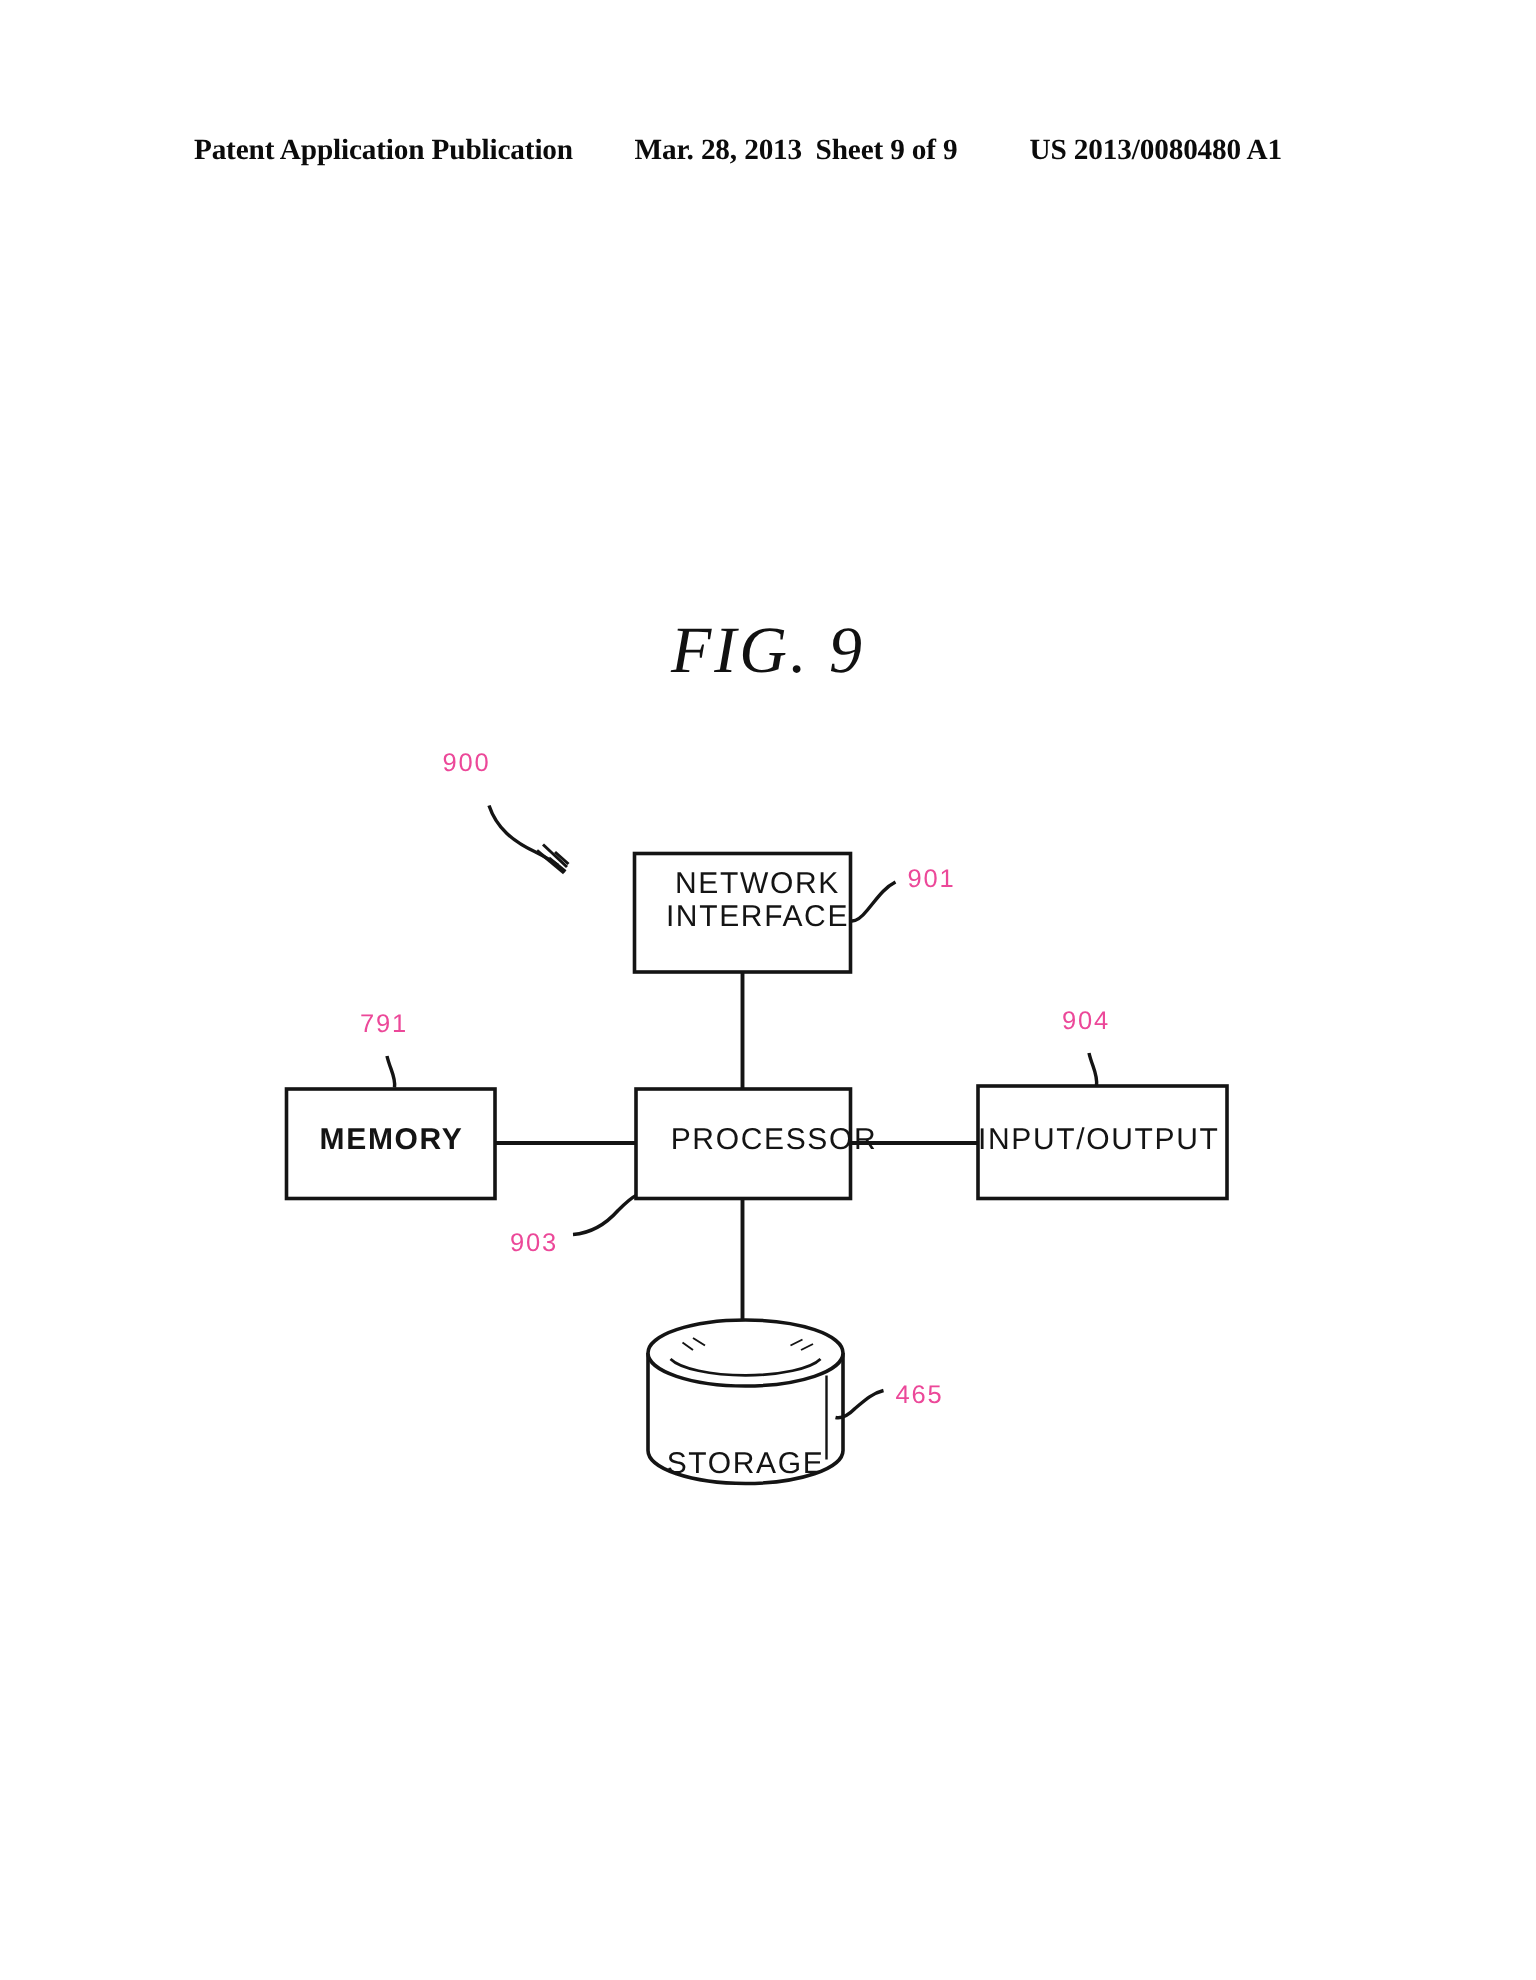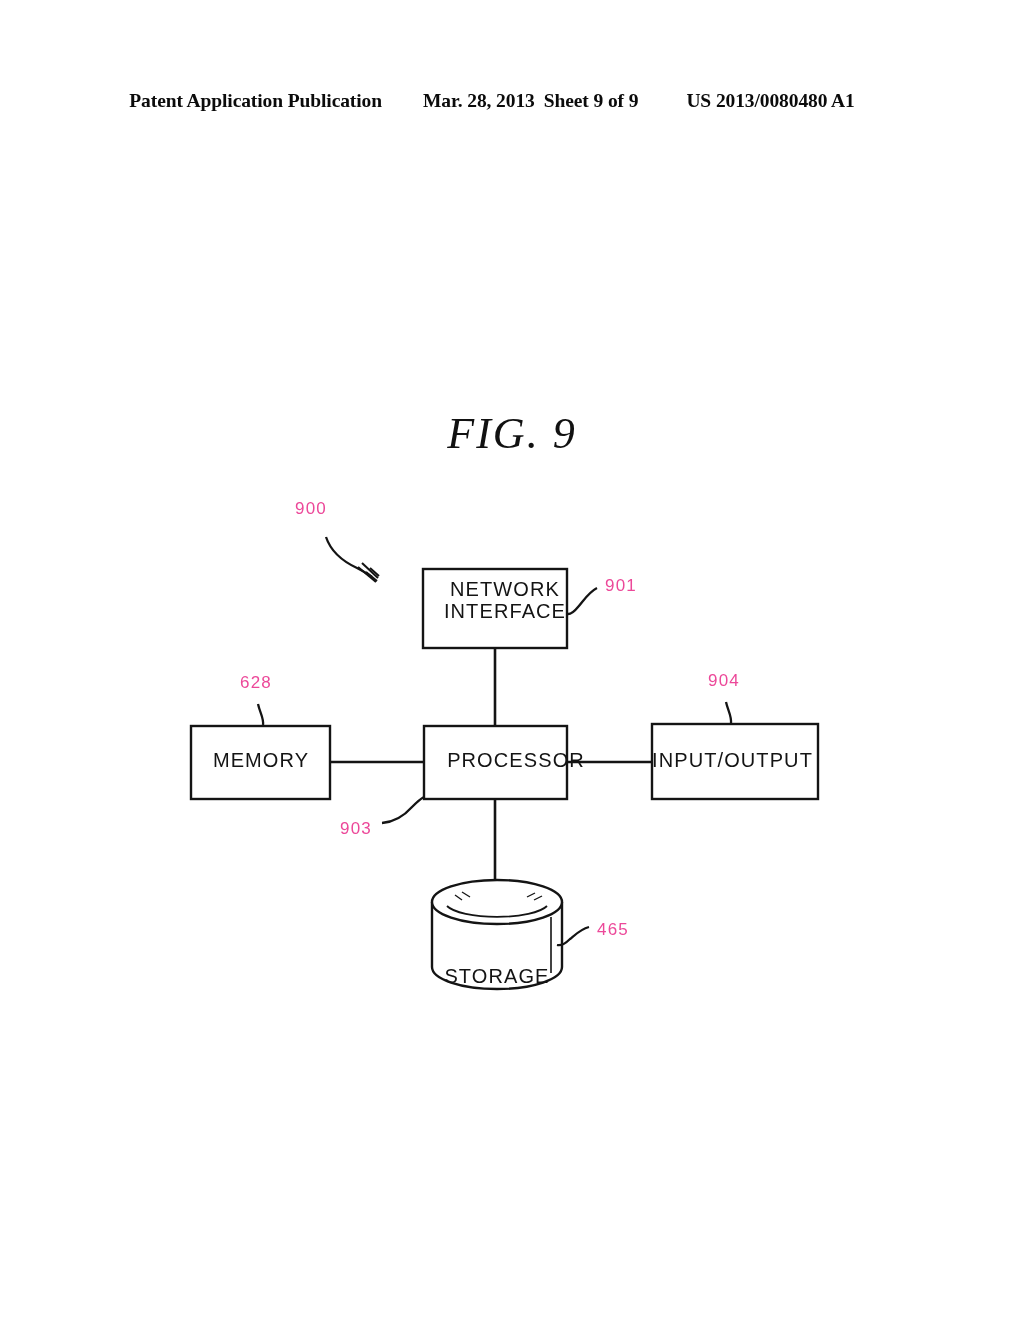--- a/index.html
+++ b/index.html
@@ -86,21 +86,21 @@
     font-family: "Liberation Sans", sans-serif;
     font-size: 17px;
     letter-spacing: 1.2px;
     color: #ec4899;
   }
 
   #label-network {
     left: 423px; top: 562px; width: 132px; margin-left: 16px;
   }
   #label-memory {
-    left: 191px; top: 733px; width: 140px;
+    left: 191px; top: 733px; width: 140px; font-weight: bold;
   }
   #label-processor {
     left: 425px; top: 733px; width: 142px; margin-left: 20px;
   }
   #label-io {
     left: 652px; top: 733px; width: 149px;
   }
   #label-storage {
     left: 432px; top: 919px; width: 130px; margin-top: 30px;
   }
@@ -209,18 +209,18 @@
   <div class="node-label" id="label-memory">MEMORY</div>
 
   <div class="node-label" id="label-processor">PROCESSOR</div>
 
   <div class="node-label" id="label-io">INPUT/OUTPUT</div>
 
   <div class="node-label" id="label-storage">STORAGE</div>
 
   <div class="ref-num" id="ref-900">900</div>
   <div class="ref-num" id="ref-901">901</div>
-  <div class="ref-num" id="ref-902">628</div>
+  <div class="ref-num" id="ref-902">791</div>
   <div class="ref-num" id="ref-903">903</div>
   <div class="ref-num" id="ref-904">904</div>
   <div class="ref-num" id="ref-905">465</div>
 
 </div>
 
 </body></html>

